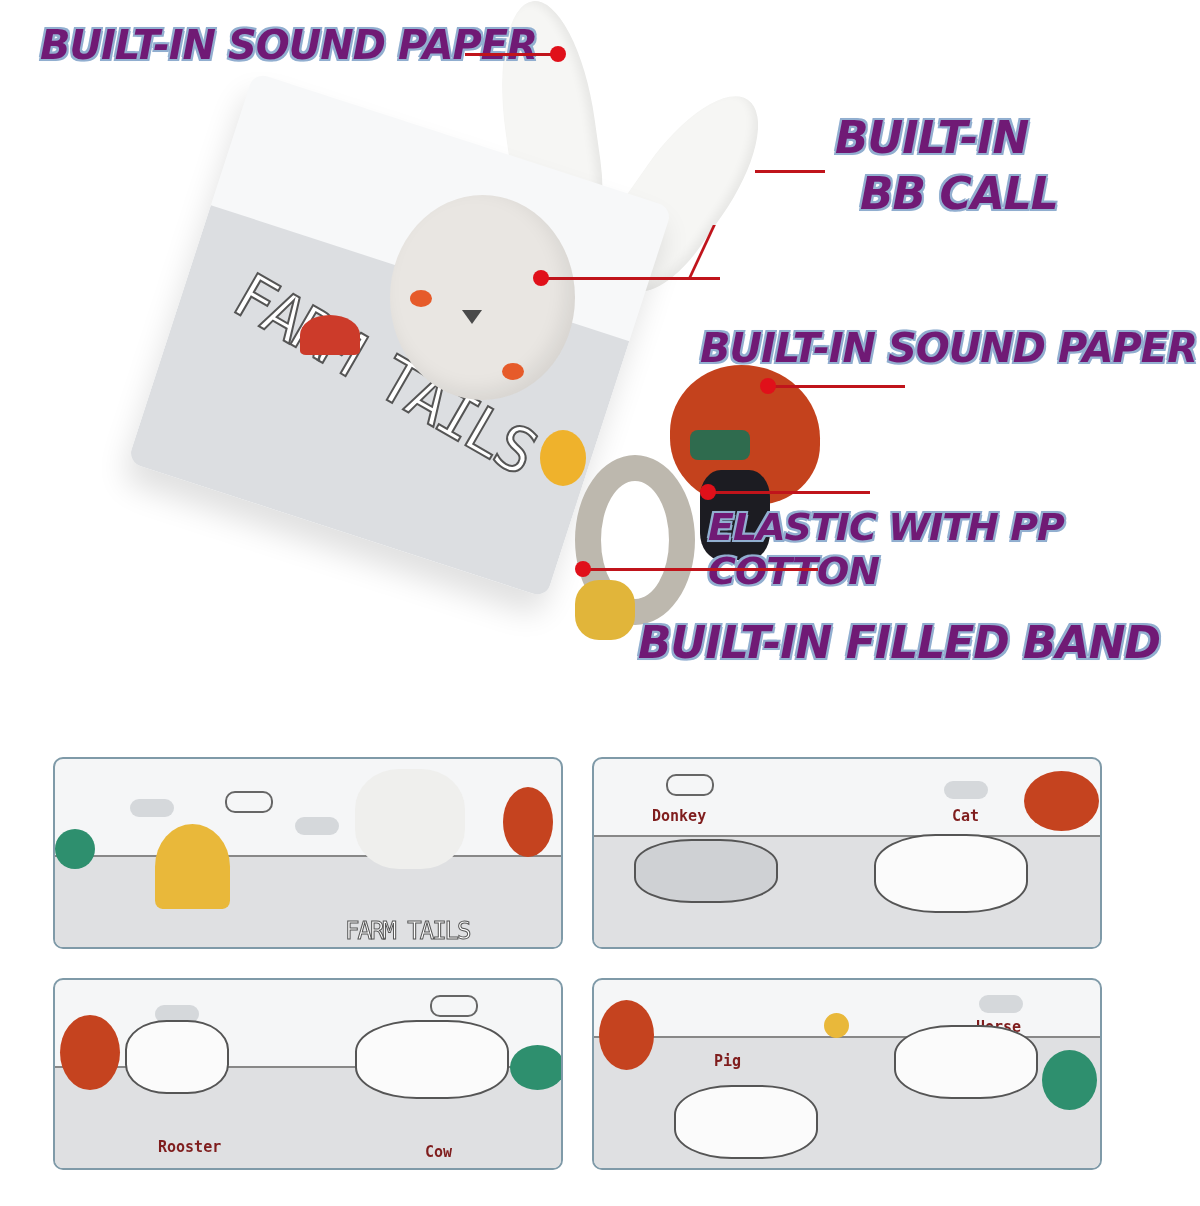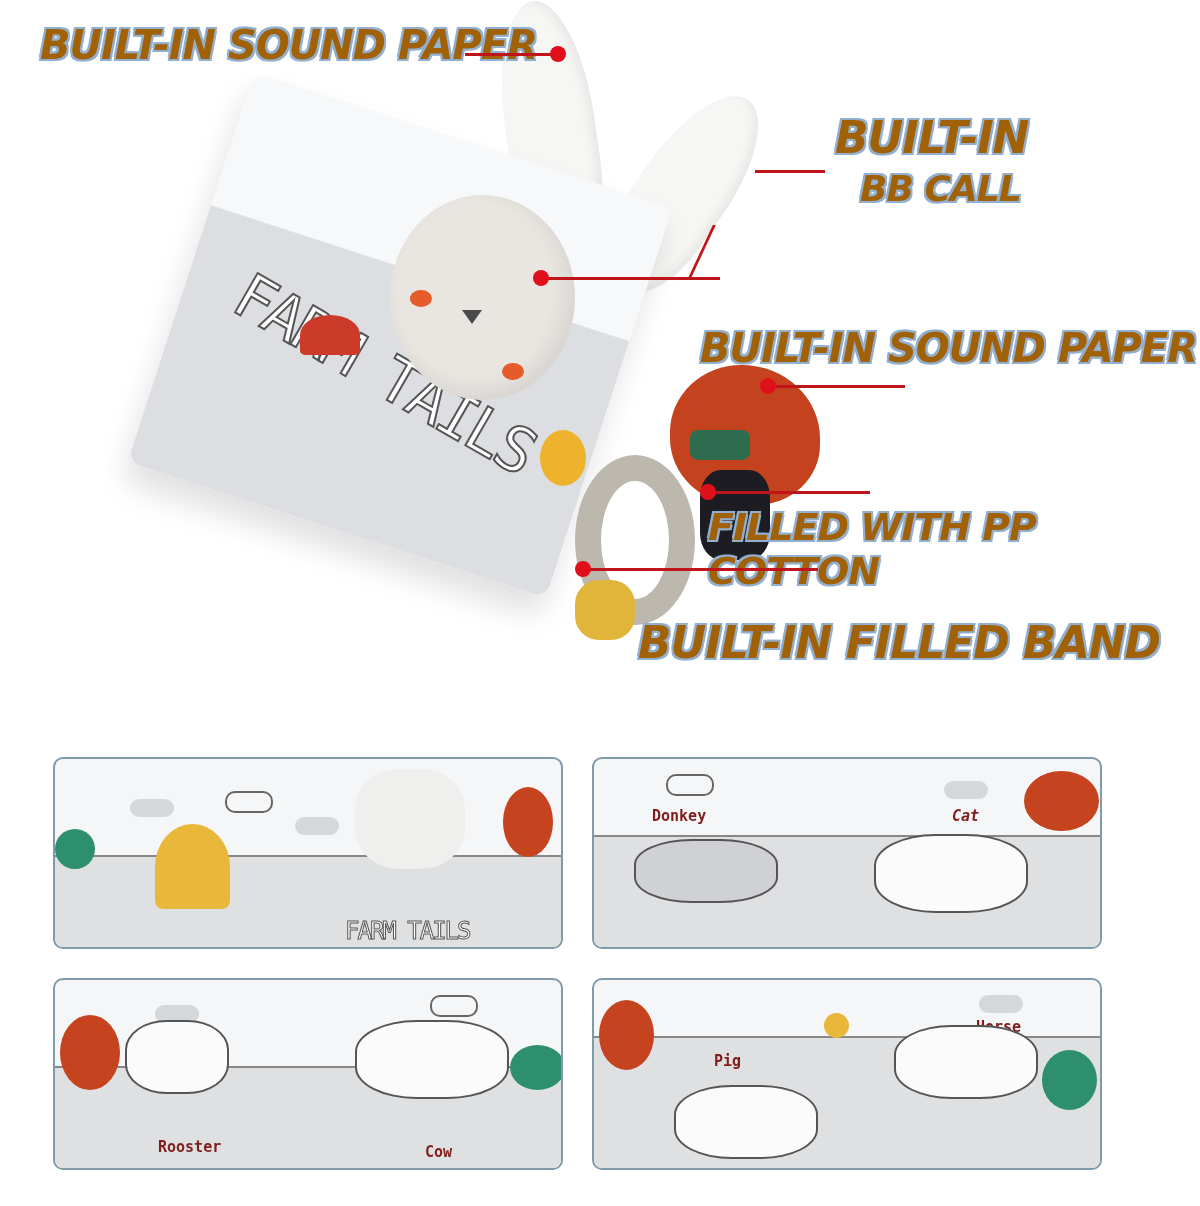--- a/index.html
+++ b/index.html
@@ -1,17 +1,17 @@
 <!DOCTYPE html>
 <html><head>
 <meta charset="utf-8">
 <style>
   html,body{margin:0;padding:0;background:#ffffff;}
   body{width:1200px;height:1206px;position:relative;overflow:hidden;font-family:"DejaVu Sans",sans-serif;}
-  .callout{position:absolute;font-family:"DejaVu Sans",sans-serif;font-weight:bold;font-style:italic;color:#a16207;letter-spacing:-1px;
+  .callout{position:absolute;font-family:"DejaVu Sans",sans-serif;font-weight:bold;font-style:italic;color:#701a75;letter-spacing:-1px;
     -webkit-text-stroke:2px #86a6c8;paint-order:stroke fill;
     text-shadow:0 0 3px #9db7d4,2px 2px 0 #8fadcf,-2px -2px 0 #8fadcf,2px -2px 0 #8fadcf,-2px 2px 0 #8fadcf;}
   .line{position:absolute;height:3px;background:#c0141b;}
   .dot{position:absolute;width:16px;height:16px;border-radius:50%;background:#e0101a;}
   
   .book{position:absolute;left:180px;top:130px;width:440px;height:410px;background:#f7f8f9;border-radius:14px;transform:rotate(18deg);
     box-shadow:0 20px 30px rgba(0,0,0,0.12);overflow:hidden;}
   .book .ground{position:absolute;left:0;top:140px;width:100%;height:270px;background:#dcdee1;}
   .book .title{position:absolute;left:50px;top:210px;font-family:"DejaVu Sans Mono",monospace;font-size:62px;color:#fff;
     -webkit-text-stroke:2px #555;letter-spacing:-4px;transform:rotate(12deg);}
@@ -61,31 +61,31 @@
     <div class="cheek" style="left:112px;top:168px;"></div>
     <div class="nose" style="left:72px;top:115px;"></div>
   </div>
 </div>
 
 <div class="callout" style="left:40px;top:22px;font-size:40px;">BUILT-IN SOUND PAPER</div>
 <div class="line" style="left:465px;top:53px;width:90px;"></div>
 <div class="dot" style="left:550px;top:46px;"></div>
 
 <div class="callout" style="left:835px;top:112px;font-size:44px;">BUILT-IN</div>
-<div class="callout" style="left:860px;top:168px;font-size:36px;">BB CALL</div>
+<div class="callout" style="left:860px;top:168px;font-size:44px;">BB CALL</div>
 <div class="line" style="left:755px;top:170px;width:70px;"></div>
 <div class="line" style="left:700px;top:225px;width:3px;height:55px;background:#c0141b;transform:skewX(-25deg);"></div>
 <div class="line" style="left:545px;top:277px;width:175px;"></div>
 <div class="dot" style="left:533px;top:270px;"></div>
 
 <div class="callout" style="left:700px;top:325px;font-size:40px;">BUILT-IN SOUND PAPER</div>
 <div class="line" style="left:770px;top:385px;width:135px;"></div>
 <div class="dot" style="left:760px;top:378px;"></div>
 
-<div class="callout" style="left:708px;top:505px;font-size:38px;">FILLED WITH PP COTTON</div>
+<div class="callout" style="left:708px;top:505px;font-size:38px;">ELASTIC WITH PP COTTON</div>
 <div class="line" style="left:710px;top:491px;width:160px;"></div>
 <div class="dot" style="left:700px;top:484px;"></div>
 
 <div class="callout" style="left:638px;top:617px;font-size:44px;">BUILT-IN FILLED BAND</div>
 <div class="line" style="left:588px;top:568px;width:230px;"></div>
 <div class="dot" style="left:575px;top:561px;"></div>
 
 <div class="panel" style="left:53px;top:757px;">
   <div class="hill"></div>
   <div class="cloud" style="left:75px;top:40px;"></div>
@@ -96,21 +96,21 @@
   <div class="redtuft" style="left:448px;top:28px;width:50px;height:70px;"></div>
   <div class="greentail" style="left:0;top:70px;width:40px;height:40px;"></div>
   <div class="farmtitle" style="left:290px;top:158px;">FARM TAILS</div>
 </div>
 
 <div class="panel" style="left:592px;top:757px;">
   <div class="hill" style="height:110px;"></div>
   <div class="cloud out" style="left:72px;top:15px;"></div>
   <div class="cloud" style="left:350px;top:22px;"></div>
   <div class="label" style="left:58px;top:48px;">Donkey</div>
-  <div class="label" style="left:358px;top:48px;font-style:italic;">Cat</div>
+  <div class="label" style="left:358px;top:48px;">Cat</div>
   <div class="animal" style="left:40px;top:80px;width:140px;height:60px;"></div>
   <div class="animal white" style="left:280px;top:75px;width:150px;height:75px;"></div>
   <div class="redtuft" style="left:430px;top:12px;width:75px;height:60px;"></div>
 </div>
 
 <div class="panel" style="left:53px;top:978px;">
   <div class="hill" style="height:100px;"></div>
   <div class="cloud" style="left:100px;top:25px;"></div>
   <div class="cloud out" style="left:375px;top:15px;"></div>
   <div class="animal white" style="left:70px;top:40px;width:100px;height:70px;"></div>

